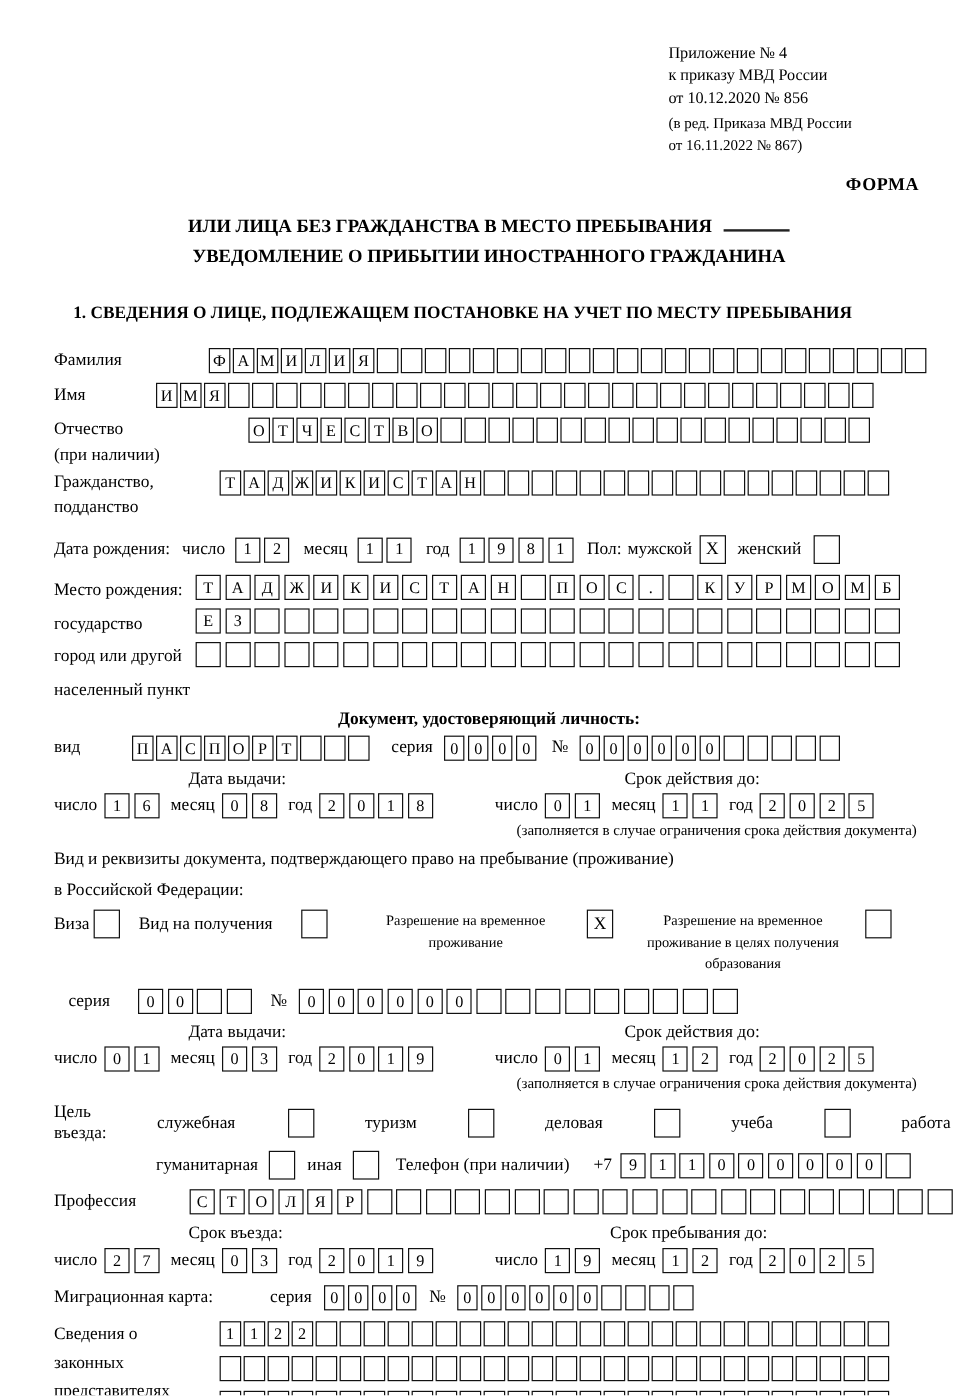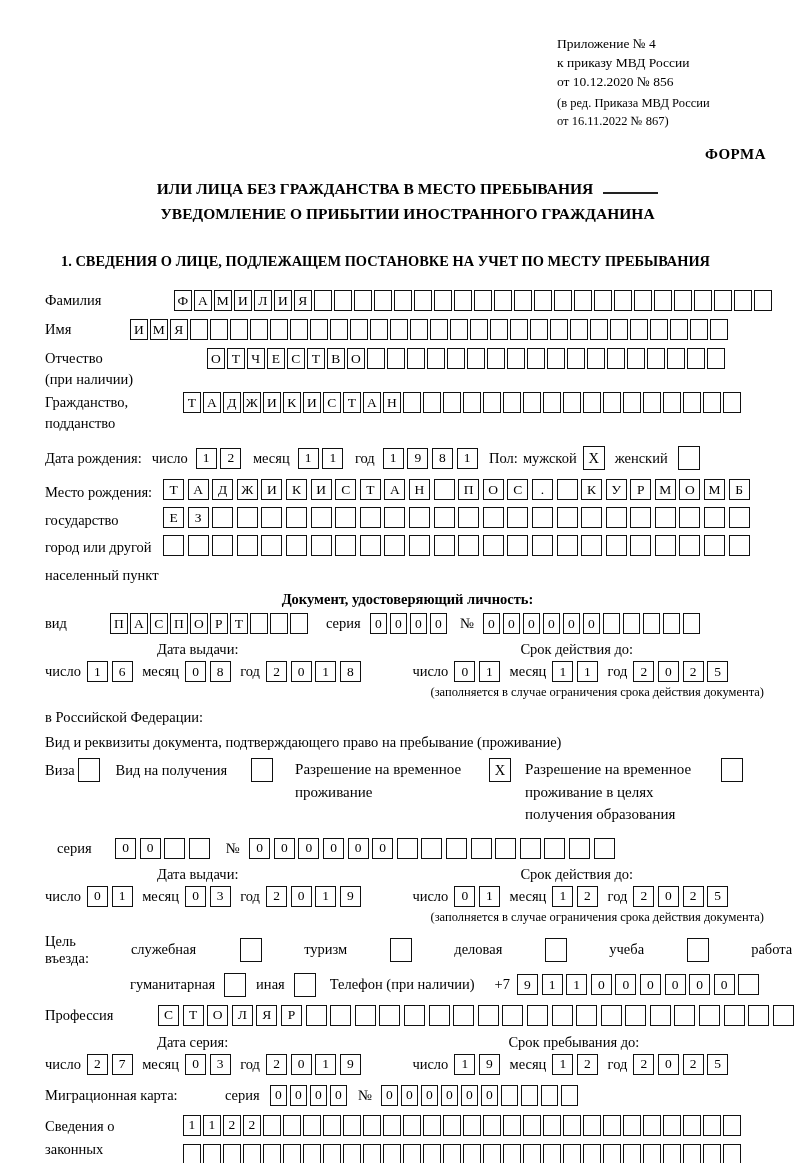--- a/index.html
+++ b/index.html
@@ -21,21 +21,21 @@
         display:flex;align-items:center;justify-content:center;font-size:13.5px;flex-shrink:0;background:#fff;}
   .wide .cell{width:21px;margin-right:3.6px;}
   .chk{box-sizing:border-box;width:22px;height:24px;border:1.7px solid #111;display:inline-flex;
        align-items:center;justify-content:center;font-size:14.5px;flex-shrink:0;background:#fff;}
   .inline{display:flex;align-items:center;font-size:14.5px;}
   .dhead{font-size:14.5px;}
   .dgroup{display:flex;align-items:center;font-size:14.5px;margin-top:3px;}
   .dgroup .cells{margin:0 6px;}
   .note{font-size:12.5px;text-align:right;margin-top:3px;padding-right:6px;}
   .txt{font-size:14.5px;}
-  .optlbl{font-size:15px;line-height:1.5;}
+  .optlbl{font-size:12px;text-align:center;line-height:1.5;}
 </style>
 </head>
 <body>
 
 <div class="page">
 
   <div class="hdr">
     <div>Приложение № 4</div>
     <div>к приказу МВД России</div>
     <div>от 10.12.2020 № 856</div>
@@ -392,22 +392,22 @@
             <span class="cell">2</span>
             <span class="cell">0</span>
             <span class="cell">2</span>
             <span class="cell">5</span>
           </span>
       </div>
     </div>
   </div>
   <div class="note">(заполняется в случае ограничения срока действия документа)</div>
 
+  <div class="txt" style="margin-top:8px;">Вид и реквизиты документа, подтверждающего право на пребывание (проживание)</div>
   <div class="txt" style="margin-top:9px;">в Российской Федерации:</div>
-  <div class="txt" style="margin-top:8px;">Вид и реквизиты документа, подтверждающего право на пребывание (проживание)</div>
 
   <div class="row" style="margin-top:7px;">
     <div class="inline">
       <span>Виза</span>
       <span class="chk" style="margin-left:3px;"></span>
     </div>
     <div class="inline" style="margin-left:16px;">
       <span>Вид на получения</span>
       <span class="chk" style="margin-left:24px;"></span>
     </div>
@@ -563,21 +563,21 @@
         <span class="cell"></span>
         <span class="cell"></span>
         <span class="cell"></span>
         <span class="cell"></span>
         <span class="cell"></span>
       </div>
   </div>
 
   <div class="row" style="margin-top:8px;">
     <div>
-      <div class="dhead" style="margin-left:112px;">Дата серия:</div>
+      <div class="dhead" style="margin-left:112px;">Срок въезда:</div>
       <div class="dgroup">
         <span>число</span>
         <span class="cells wide">
             <span class="cell">2</span>
             <span class="cell">7</span>
           </span>
         <span>месяц</span>
         <span class="cells wide">
             <span class="cell">0</span>
             <span class="cell">3</span>

